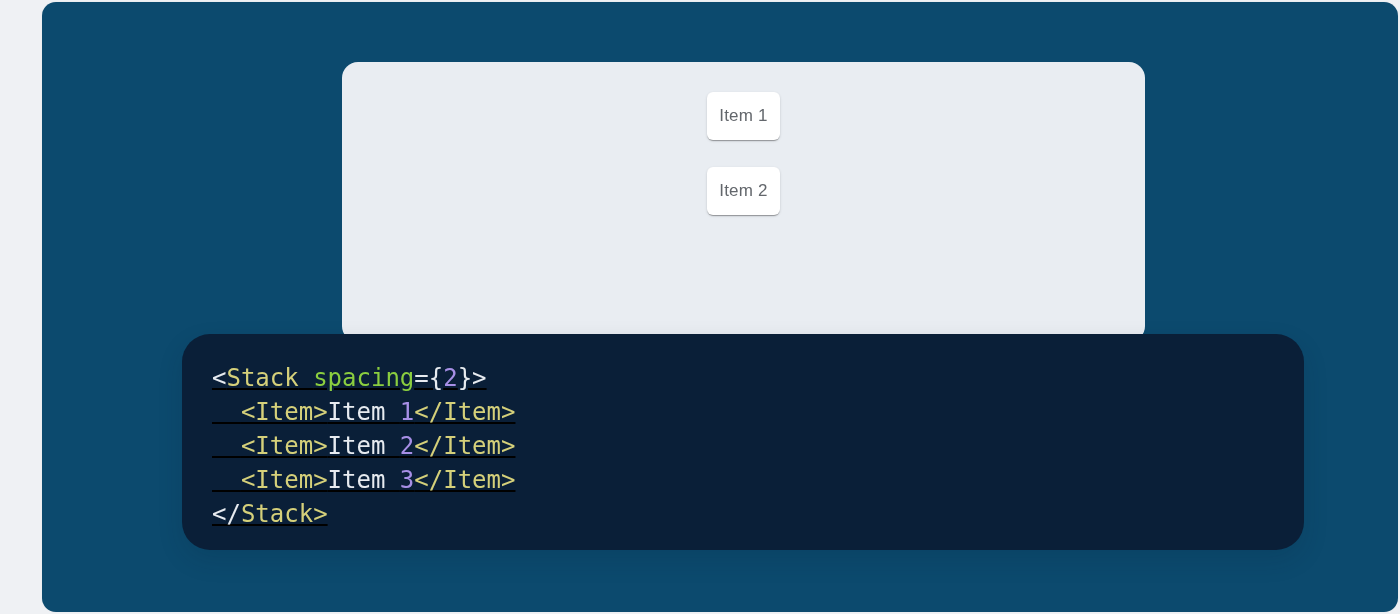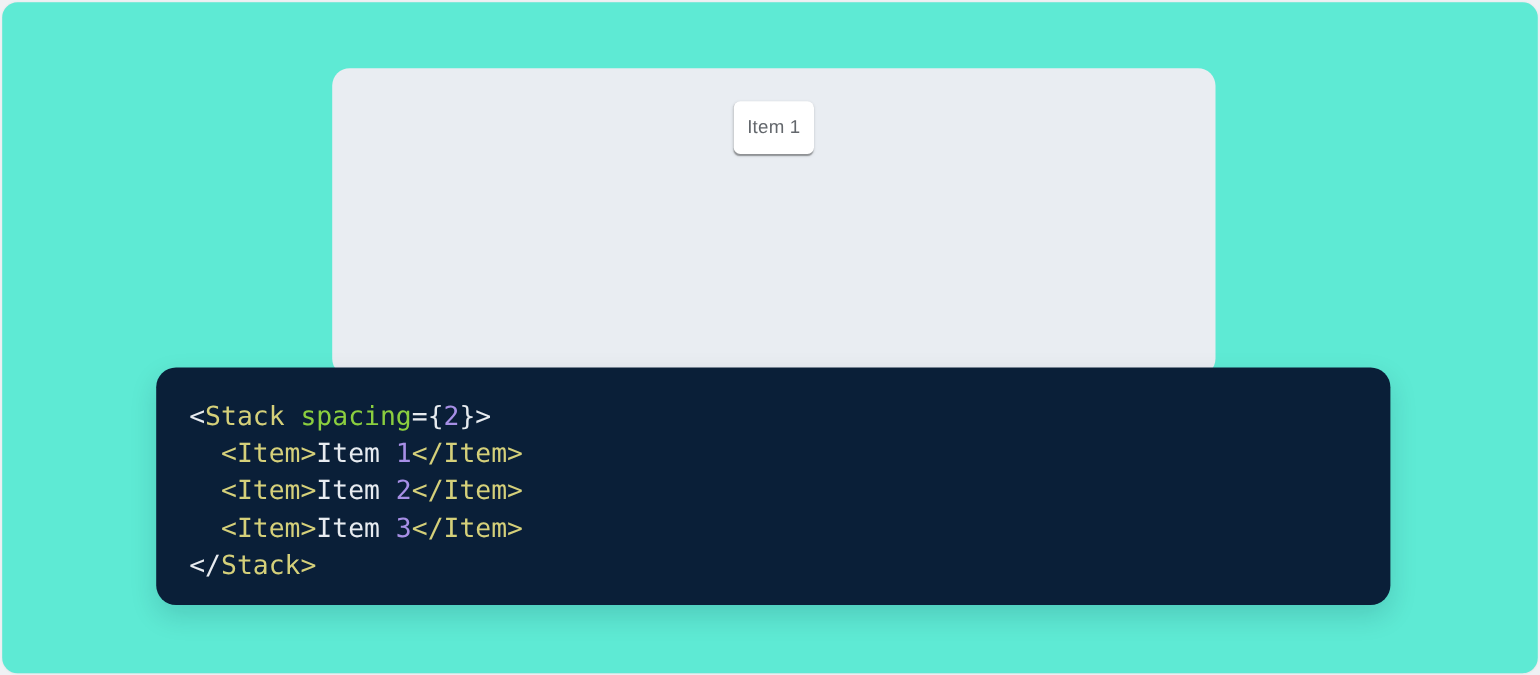--- a/index.html
+++ b/index.html
@@ -51,42 +51,44 @@
     font-size: 17px;
     letter-spacing: 0.2px;
     white-space: nowrap;
   }
   .code-block {
     position: absolute;
     left: 140px;
     top: 332px;
     width: 1122px;
     height: 216px;
-    border-radius: 18px;
+    border-radius: 28px;
     background: #0a1f38;
     padding: 27px 30px 33px 30px;
     box-shadow: 0 10px 24px rgba(10,31,56,0.15);
     overflow: hidden;
+    text-decoration: underline;
   }
   .code-lines {
     font-family: "DejaVu Sans Mono", "Liberation Mono", monospace;
     font-size: 24px;
     line-height: 34px;
     white-space: pre;
   }
   .code-line { white-space: pre; }
 </style>
 </head>
 <body style="background: rgb(239, 241, 244);">
 
-<div class="page-card" style="background: #5eead4;">
+<div class="page-card" style="background: #0c4a6e; margin-left: 40px;">
 
   <div class="demo-panel" style="background: rgb(233, 237, 242);">
     <div class="stack">
       <div class="stack-item" style="color: rgb(99, 103, 108);">Item 1</div>
+      <div class="stack-item" style="color: rgb(99, 103, 108);">Item 2</div>
     </div>
   </div>
 
   <div class="code-block" style="background: rgb(10, 31, 56);">
     <div class="code-lines"><div class="code-line"><span style="color: rgb(231, 235, 240);">&lt;</span><span style="color: rgb(213, 208, 122);">Stack</span><span style="color: rgb(231, 235, 240);"> </span><span style="color: rgb(139, 206, 63);">spacing</span><span style="color: rgb(231, 235, 240);">={</span><span style="color: rgb(167, 143, 230);">2</span><span style="color: rgb(231, 235, 240);">}&gt;</span></div><div class="code-line"><span style="color: rgb(231, 235, 240);">  </span><span style="color: rgb(213, 208, 122);">&lt;Item&gt;</span><span style="color: rgb(231, 235, 240);">Item </span><span style="color: rgb(167, 143, 230);">1</span><span style="color: rgb(213, 208, 122);">&lt;/Item&gt;</span></div><div class="code-line"><span style="color: rgb(231, 235, 240);">  </span><span style="color: rgb(213, 208, 122);">&lt;Item&gt;</span><span style="color: rgb(231, 235, 240);">Item </span><span style="color: rgb(167, 143, 230);">2</span><span style="color: rgb(213, 208, 122);">&lt;/Item&gt;</span></div><div class="code-line"><span style="color: rgb(231, 235, 240);">  </span><span style="color: rgb(213, 208, 122);">&lt;Item&gt;</span><span style="color: rgb(231, 235, 240);">Item </span><span style="color: rgb(167, 143, 230);">3</span><span style="color: rgb(213, 208, 122);">&lt;/Item&gt;</span></div><div class="code-line"><span style="color: rgb(231, 235, 240);">&lt;/</span><span style="color: rgb(213, 208, 122);">Stack&gt;</span></div></div>
   </div>
 
 </div>
 
 </body></html>

